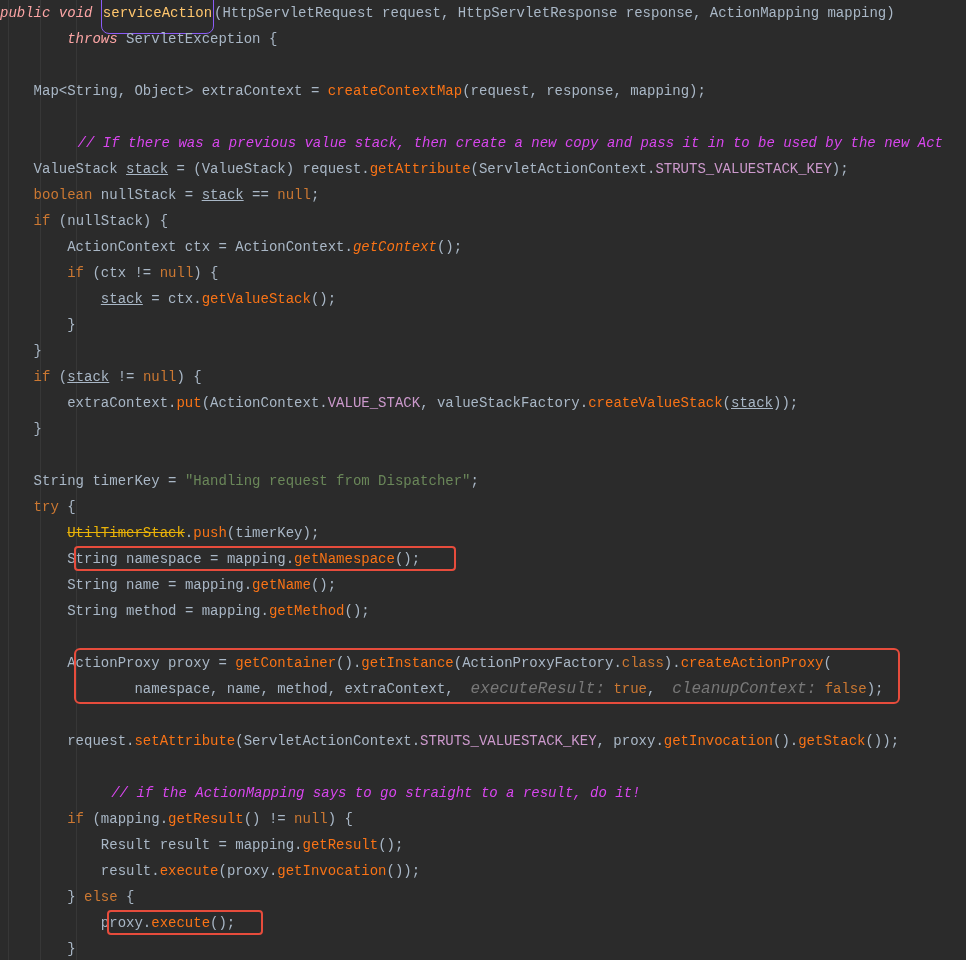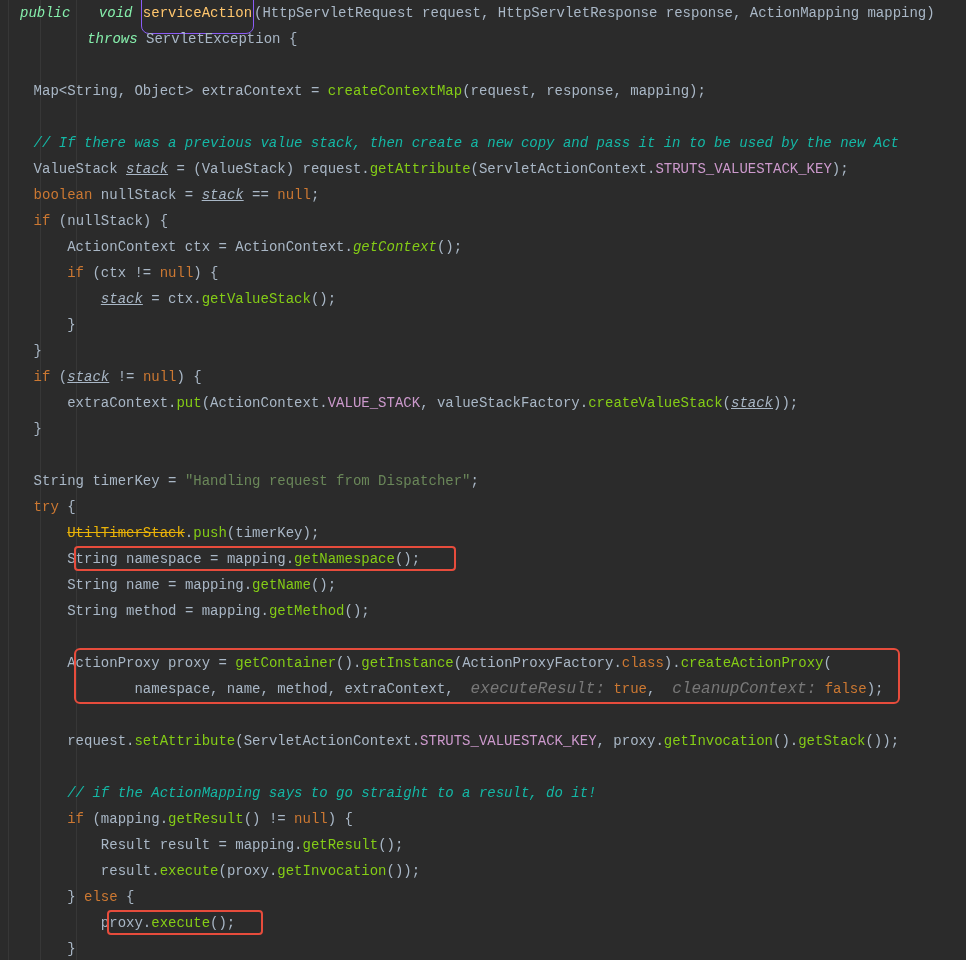--- a/index.html
+++ b/index.html
@@ -12,31 +12,31 @@
     width: 966px;
     height: 960px;
     overflow: hidden;
     position: relative;
   }
   pre {
     font-family: inherit;
     white-space: pre;
     position: relative;
   }
-  .kw-modifier { color: #86efac; font-style: italic; padding-left: 20px; }
+  .kw-modifier { color: #fca5a5; font-style: italic; }
   .kw { color: #cc7832; }
   .type { color: #a9b7c6; text-align: right; }
   .method-def { color: #ffc66d; }
-  .method-call { color: #84cc16; }
+  .method-call { color: #f97316; }
   .param { color: #a9b7c6; }
   .ident { color: #a9b7c6; text-align: center; }
-  .var-underline { text-decoration: underline; font-style: italic; }
+  .var-underline { text-decoration: underline; }
   .punct { color: #a9b7c6; }
   .string { color: #6a8759; }
-  .comment { color: #14b8a6; font-style: italic; }
+  .comment { color: #d946ef; font-style: italic; margin-left: 44px; }
   .const-purple { color: #cc99cc; }
   .deprecated { text-decoration: line-through; color: #eab308; }
   .param-hint { color: #787878; font-style: italic; font-size: 16px; }
   .highlight-box {
     border: 1px solid #8b5cf6;
     border-radius: 8px;
     padding: 12px 1px;
   }
   .red-box-1 {
     position: absolute;

